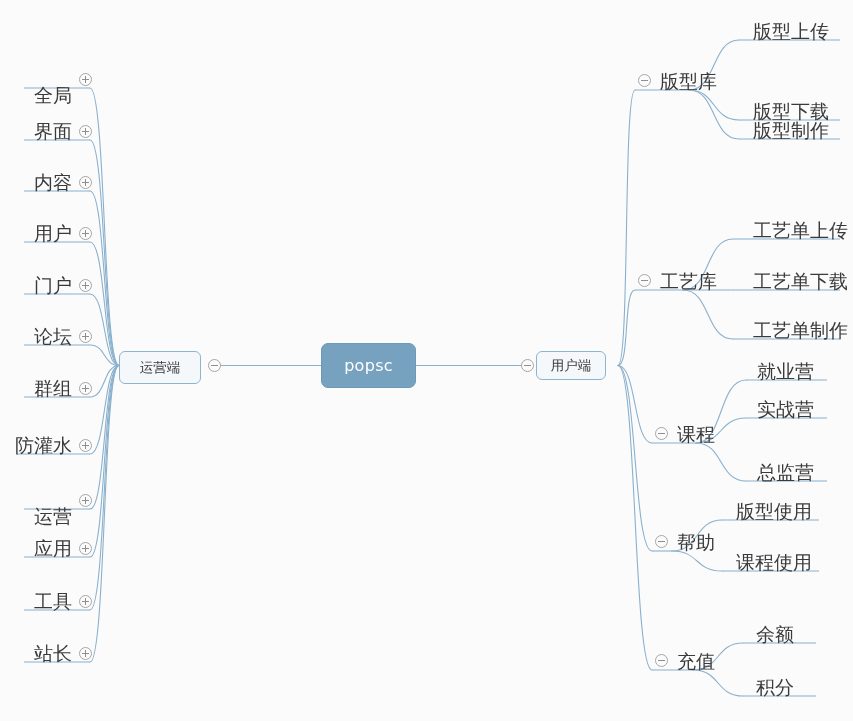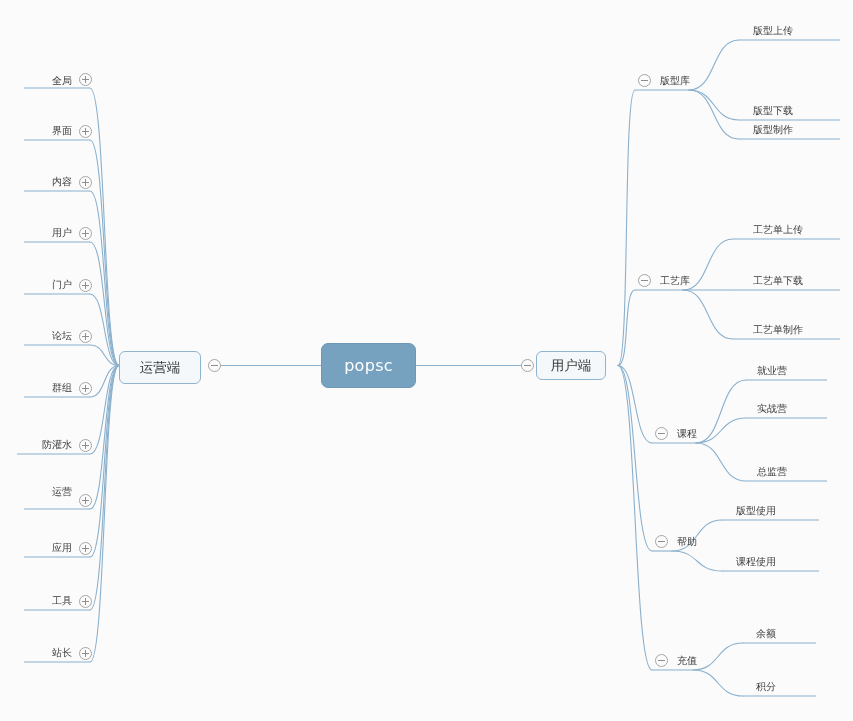--- a/index.html
+++ b/index.html
@@ -61,21 +61,21 @@
     font-size: 13.5px;
     display: flex;
     align-items: center;
     justify-content: center;
     cursor: default;
   }
 
   
   .label {
     position: absolute;
-    font-size: 10px;
+    font-size: 19px;
     color: #3a3a3a;
     white-space: nowrap;
     line-height: 18px;
     cursor: default;
   }
 
   
   .toggle {
     position: absolute;
     width: 13px;
@@ -180,37 +180,37 @@
         <path d="M 652 670 H 693" stroke="#8ab0cc"></path>
         <path d="M 743 643 H 816" stroke="#8ab0cc"></path>
         <path d="M 743 696 H 816" stroke="#8ab0cc"></path>
       </g>
   </svg>
 
   <div id="node-layer">
       <div class="root-node" style="left: 321px; top: 343px; width: 95px; height: 45px;">popsc</div>
       <div class="l1-node" style="left: 119px; top: 351px; width: 82px; height: 33px;">运营端</div>
       <div class="toggle minus" style="left: 208px; top: 359px;"></div>
-      <div class="label" style="top: 72px; right: 781px; ">全局</div>
+      <div class="label" style="top: 86px; right: 781px; ">全局</div>
       <div class="toggle plus" style="left: 79px; top: 73px;"></div>
       <div class="label" style="top: 122px; right: 781px; text-align: right;">界面</div>
       <div class="toggle plus" style="left: 79px; top: 125px;"></div>
       <div class="label" style="top: 173px; right: 781px;  margin-left: 32px;">内容</div>
       <div class="toggle plus" style="left: 79px; top: 176px;"></div>
       <div class="label" style="top: 224px; right: 781px; ">用户</div>
       <div class="toggle plus" style="left: 79px; top: 227px;"></div>
       <div class="label" style="top: 276px; right: 781px; text-align: right;">门户</div>
       <div class="toggle plus" style="left: 79px; top: 279px;"></div>
       <div class="label" style="top: 327px; right: 781px; text-align: right;">论坛</div>
       <div class="toggle plus" style="left: 79px; top: 330px;"></div>
       <div class="label" style="top: 379px; right: 781px; text-align: right;">群组</div>
       <div class="toggle plus" style="left: 79px; top: 382px;"></div>
       <div class="label" style="top: 436px; right: 781px; text-align: right; padding-left: 14px;">防灌水</div>
       <div class="toggle plus" style="left: 79px; top: 439px;"></div>
-      <div class="label" style="top: 483px; right: 781px; text-align: right;">运营</div>
+      <div class="label" style="top: 507px; right: 781px; text-align: right;">运营</div>
       <div class="toggle plus" style="left: 79px; top: 494px;"></div>
       <div class="label" style="top: 539px; right: 781px; text-align: right;">应用</div>
       <div class="toggle plus" style="left: 79px; top: 542px;"></div>
       <div class="label" style="top: 592px; right: 781px; text-align: right;">工具</div>
       <div class="toggle plus" style="left: 79px; top: 595px;"></div>
       <div class="label" style="top: 644px; right: 781px; text-align: right;">站长</div>
       <div class="toggle plus" style="left: 79px; top: 647px;"></div>
       <div class="l1-node" style="left: 536px; top: 351px; width: 70px; height: 29px;">用户端</div>
       <div class="toggle minus" style="left: 521px; top: 359px;"></div>
       <div class="toggle minus" style="left: 638px; top: 74px;"></div>

